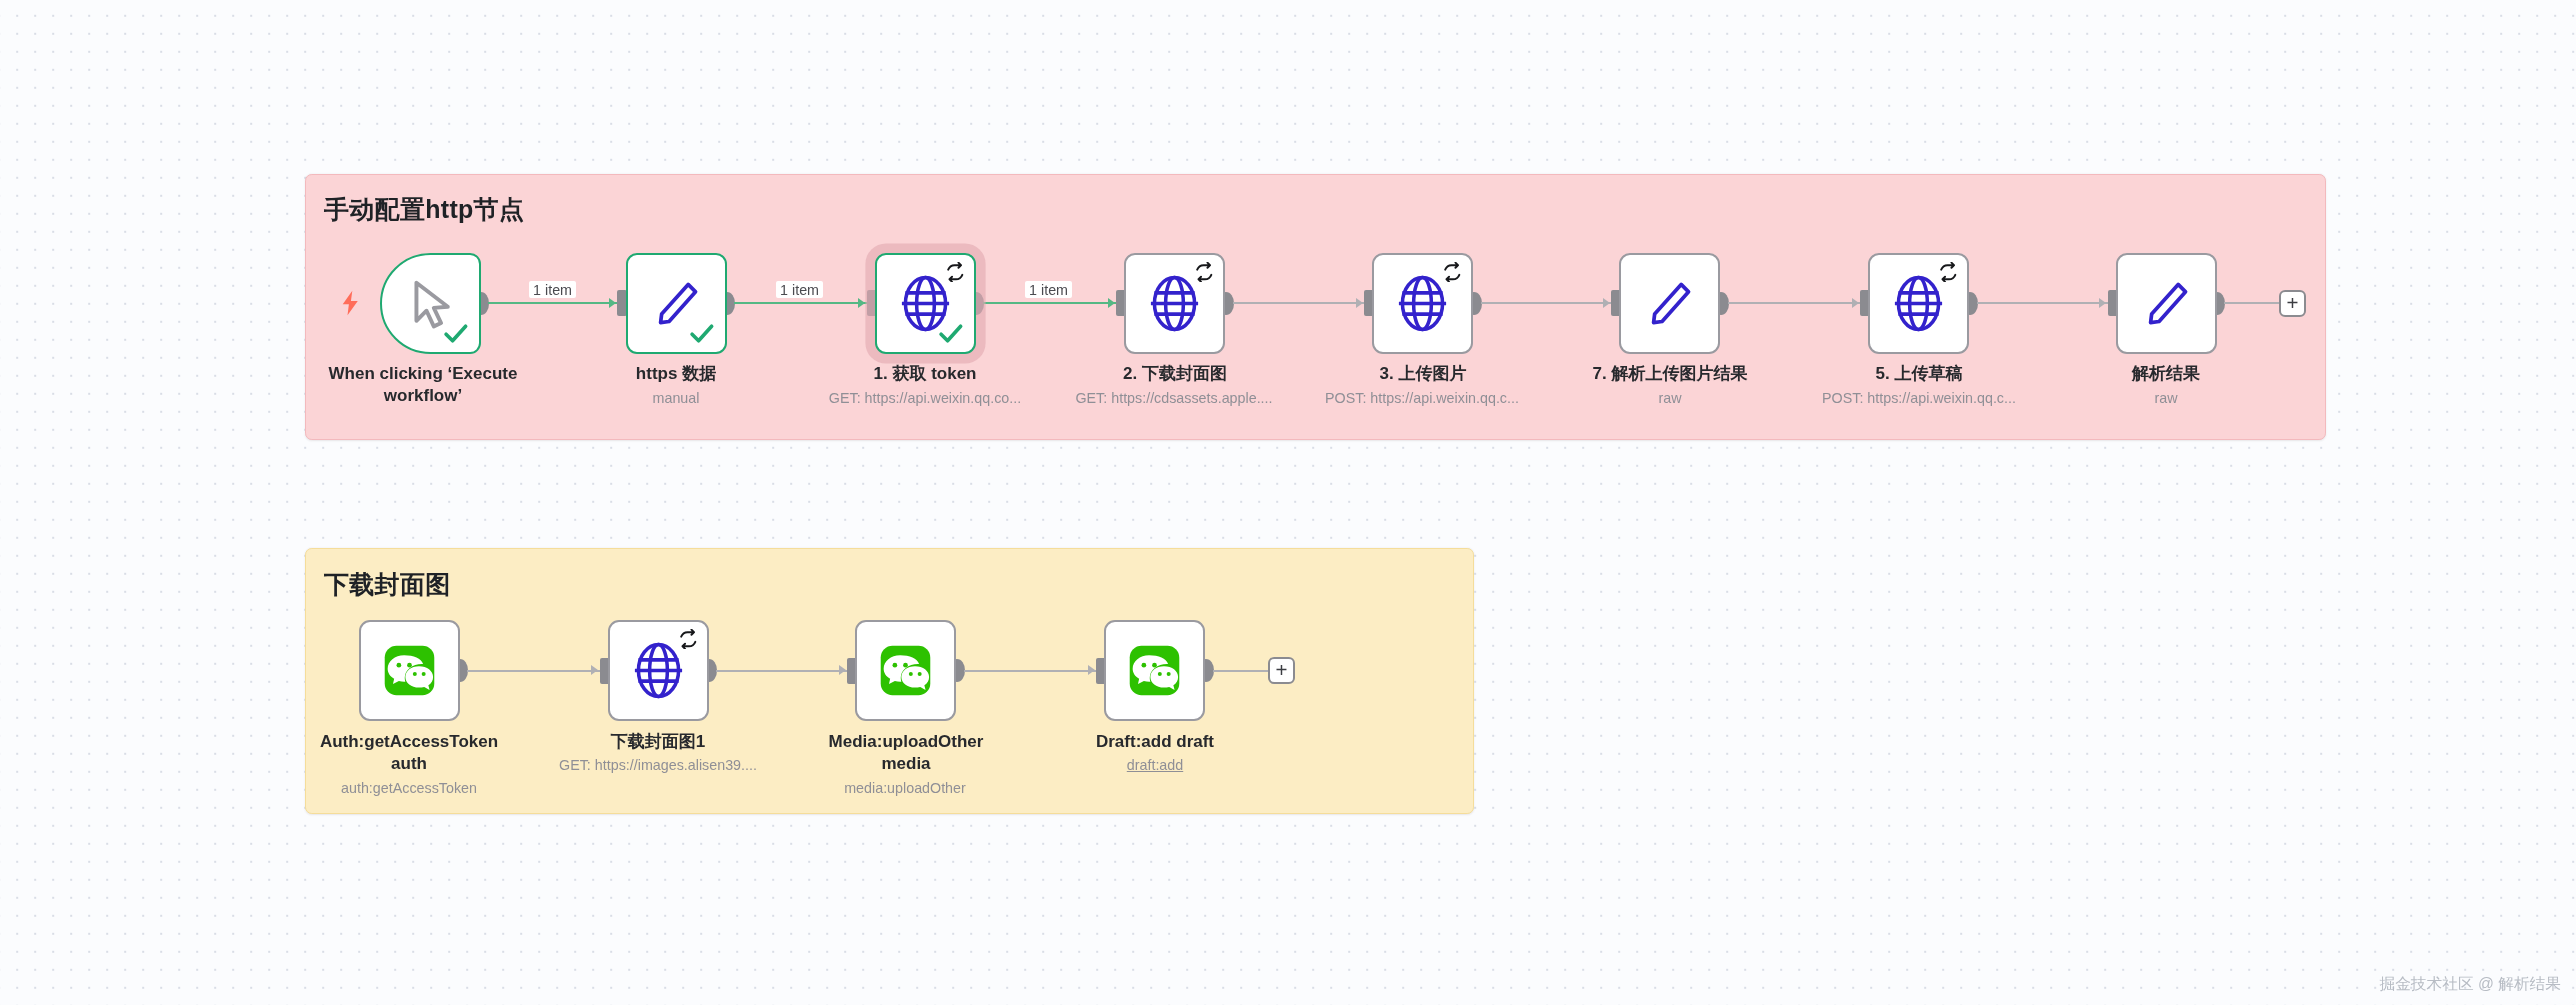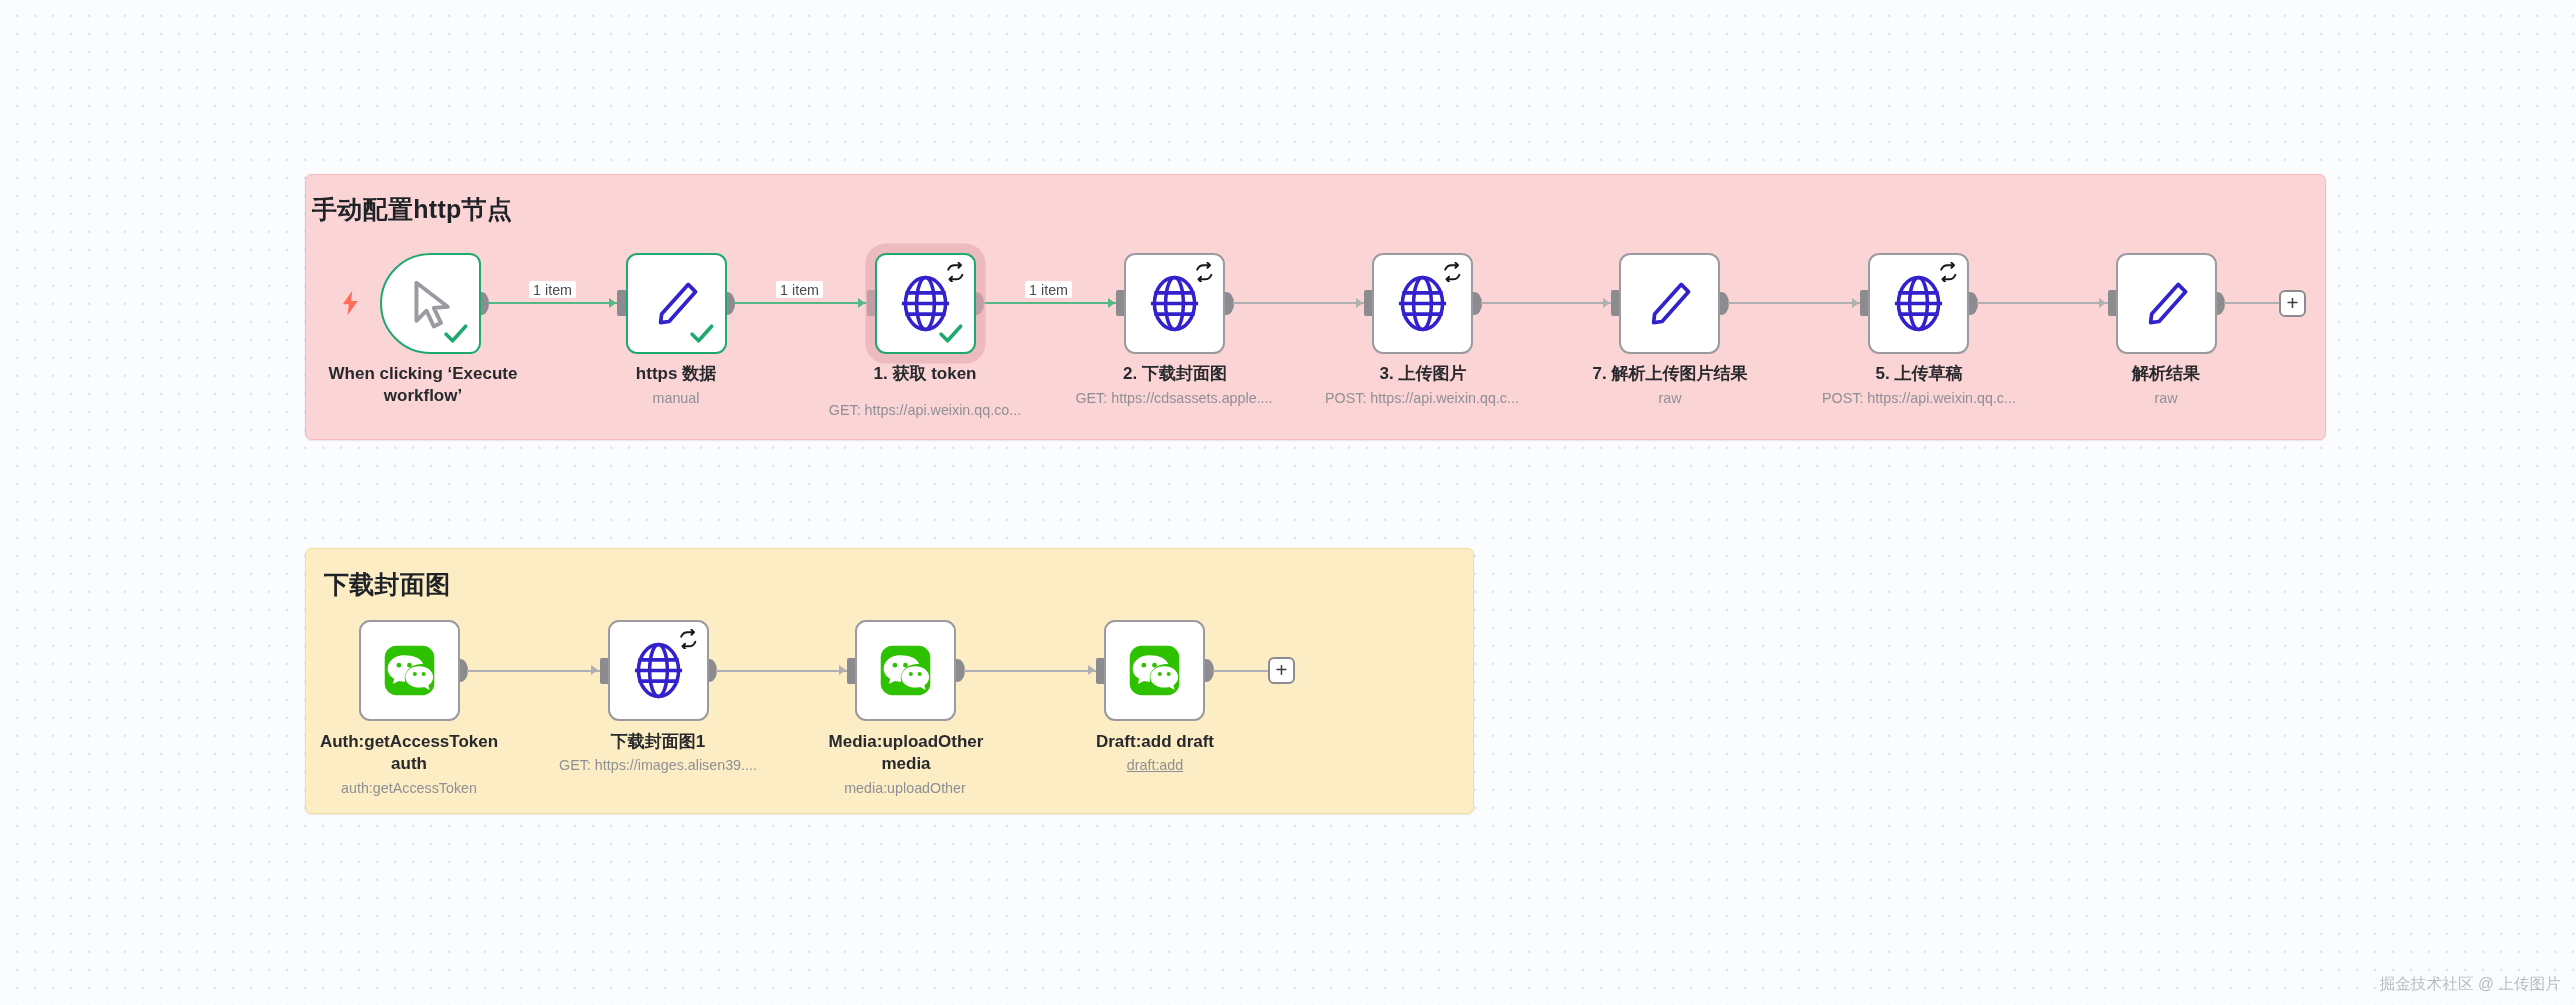--- a/index.html
+++ b/index.html
@@ -166,21 +166,21 @@
     font-size: 15.7px;
     color: #b7bcc4;
     white-space: nowrap;
   }
 </style>
 </head>
 <body>
 
 <div id="canvas">
     <div class="sticky" style="left: 305px; top: 174px; width: 2021px; height: 266px; background: rgb(251, 212, 214); border: 1.4px solid rgb(243, 185, 189);"></div>
-    <div class="sticky-title" style="left: 312px; top: 193px;">手动配置http节点</div>
+    <div class="sticky-title" style="left: 324px; top: 193px;">手动配置http节点</div>
     <div class="sticky" style="left: 305px; top: 548px; width: 1169px; height: 266px; background: rgb(252, 237, 196); border: 1.4px solid rgb(245, 221, 154);"></div>
     <div class="sticky-title" style="left: 324px; top: 568px;">下载封面图</div>
     <div class="out-dot" style="left: 473px; top: 292px;"></div>
     <div class="conn exec" style="left: 488px; top: 302px; width: 130px;"></div>
     <div class="arrow exec" style="left: 609px; top: 298px;"></div>
     <div class="item-label" style="left: 529px; top: 281px;">1 item</div>
     <div class="node trigger ok" style="left: 380px; top: 253px;">
       <svg class="node-icon cursor" viewBox="0 0 100 100" xmlns="http://www.w3.org/2000/svg">
     <path d="M24 12 L24 80 L42 62 L55 90 L68 84 L55 57 L80 55 Z" fill="none" stroke="#9a9aa0" stroke-width="7" stroke-linejoin="round"></path>
   </svg>
@@ -227,21 +227,21 @@
       </svg>
       <svg class="check" viewBox="0 0 40 40" xmlns="http://www.w3.org/2000/svg">
     <path d="M7 21 L16 30 L34 10" fill="none" stroke="#1fa971" stroke-width="5" stroke-linecap="round" stroke-linejoin="round"></path>
   </svg>
       <svg class="retry-icon" viewBox="0 0 32 32" xmlns="http://www.w3.org/2000/svg">
     <path d="M5 12 a11 11 0 0 1 11-7 h9 l-4-4 m4 4 l-4 4" fill="none" stroke="#17181b" stroke-width="3" stroke-linecap="round" stroke-linejoin="round"></path>
     <path d="M27 20 a11 11 0 0 1 -11 7 h-9 l4 4 m-4-4 l4-4" fill="none" stroke="#17181b" stroke-width="3" stroke-linecap="round" stroke-linejoin="round"></path>
   </svg>
     </div>
     <div class="node-caption" style="left: 802px; top: 363px; width: 246px;">1. 获取 token</div>
-    <div class="node-sub" style="left: 775px; top: 402px; width: 300px;">GET: https://api.weixin.qq.co...</div>
+    <div class="node-sub" style="left: 775px; top: 390px; width: 300px;">GET: https://api.weixin.qq.co...</div>
     <div class="out-dot" style="left: 1218px; top: 292px;"></div>
     <div class="in-stub" style="left: 1116px; top: 290px;"></div>
     <div class="conn" style="left: 1233px; top: 302px; width: 132px;"></div>
     <div class="arrow" style="left: 1356px; top: 298px;"></div>
     <div class="node" style="left: 1124px; top: 253px;">
       <svg class="node-icon" viewBox="0 0 100 100" xmlns="http://www.w3.org/2000/svg">
     <g fill="none" stroke="#3322cc" stroke-width="6">
       <ellipse cx="50" cy="50" rx="34" ry="44"></ellipse>
       <ellipse cx="50" cy="50" rx="15" ry="44"></ellipse>
       <line x1="16" y1="32" x2="84" y2="32"></line>
@@ -392,15 +392,15 @@
     <circle cx="50" cy="41" r="4" fill="#2dc100"></circle>
     <path d="M66 43 C53 43 43 51 43 61 c0 10 10 18 23 18 3 0 6 0 9-1 l9 5 -2-8
              c5-3 8-8 8-14 0-10-10-18-24-18 Z" fill="#ffffff"></path>
     <circle cx="59" cy="56" r="3.4" fill="#2dc100"></circle>
     <circle cx="74" cy="56" r="3.4" fill="#2dc100"></circle>
   </svg>
     </div>
     <div class="node-caption" style="left: 1032px; top: 731px; width: 246px;">Draft:add draft</div>
     <div class="node-sub" style="left: 1005px; top: 757px; width: 300px; text-decoration: underline;">draft:add</div>
     <div class="plus-btn" style="left: 1268px; top: 657px;">+</div>
-    <div class="watermark">掘金技术社区 @ 上传图片</div>
+    <div class="watermark">掘金技术社区 @ 解析结果</div>
   </div>
 
 
 </body></html>

